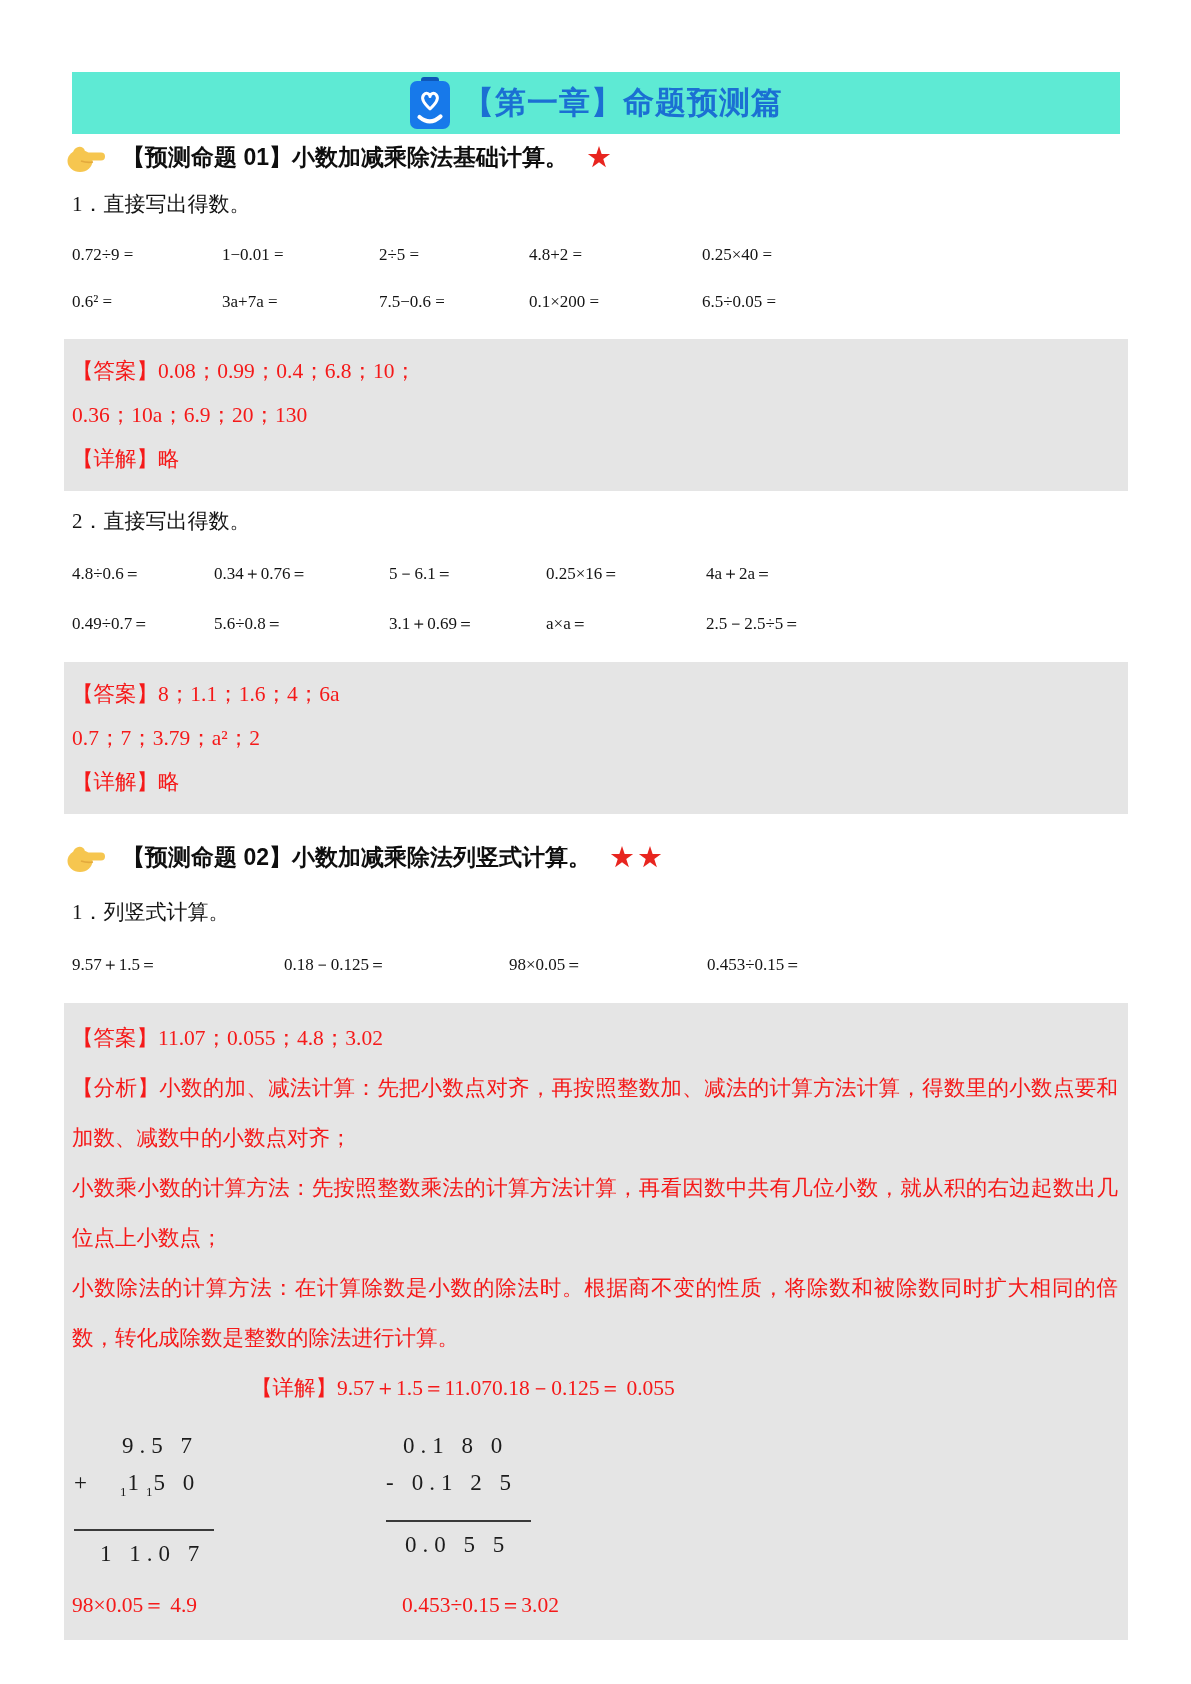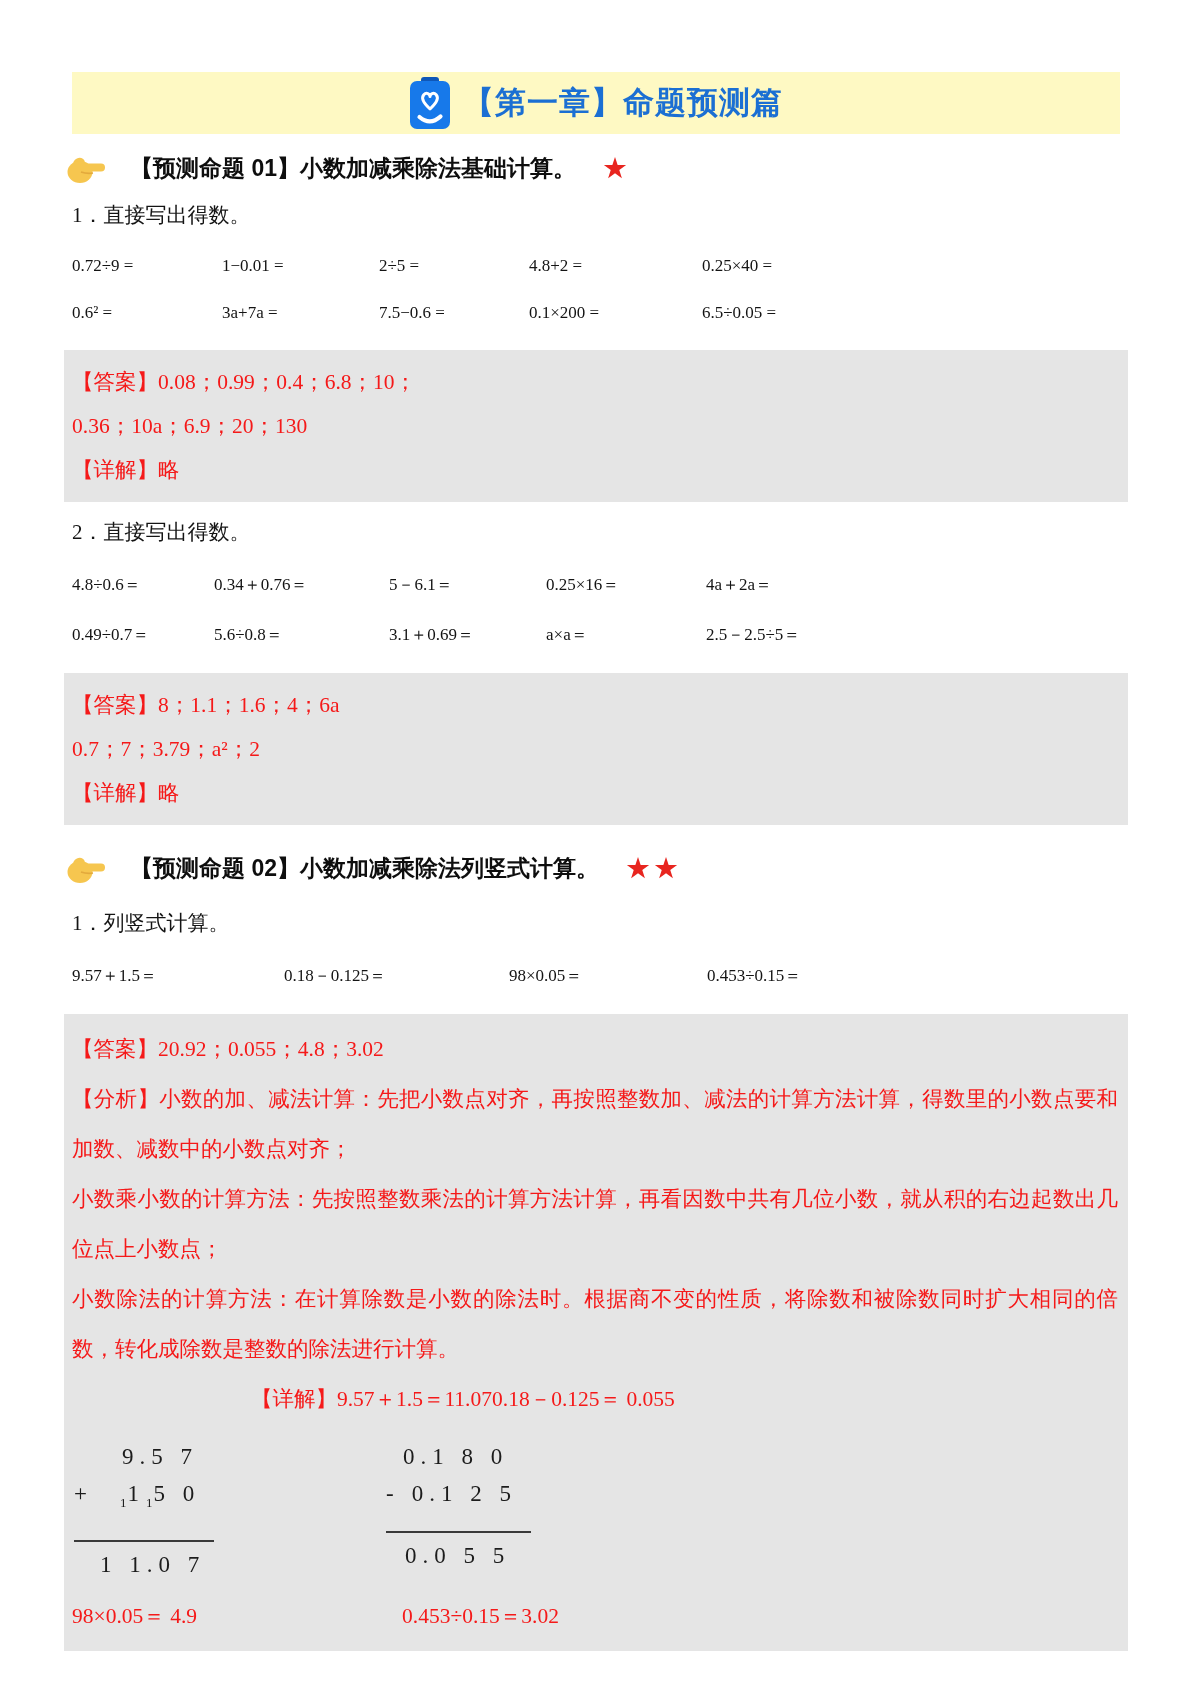--- a/index.html
+++ b/index.html
@@ -7,35 +7,35 @@
   body {
     width: 1191px; height: 1684px;
     font-family: "Liberation Serif", serif;
     color: #141414;
     position: relative;
     overflow: hidden;
   }
   .banner {
     margin: 72px 71px 0 72px;
     height: 62px;
-    background: #fef9c3;
+    background: #5eead4;
     display: flex; align-items: center; justify-content: center;
     gap: 12px;
   }
   .banner-title {
     font-family: "Liberation Sans", sans-serif;
     font-weight: bold;
     font-size: 31px;
     color: #1b6fd3;
     letter-spacing: 1px;
   }
   .content { padding: 0 71px 0 72px; }
   .section-heading {
-    display: flex; align-items: center; gap: 24px;
-    margin: 17px 0 4px -6px;
+    display: flex; align-items: center; gap: 16px;
+    margin: 6px 0 4px -6px;
   }
   .heading-text {
     font-family: "Liberation Sans", sans-serif;
     font-weight: bold;
     font-size: 23px;
     color: #0e0e0e;
   }
   .stars {
     color: #e8251f;
     font-size: 29px;
@@ -187,21 +187,21 @@
   <p class="q-title" style="margin-top:24px;">1．列竖式计算。</p>
 
   <div class="math-row row4">
     <span>9.57＋1.5＝</span>
     <span>0.18－0.125＝</span>
     <span>98×0.05＝</span>
     <span>0.453÷0.15＝</span>
   </div>
 
   <div class="answer-block big">
-    <p class="ans-line">【答案】20.92；0.055；4.8；3.02</p>
+    <p class="ans-line">【答案】11.07；0.055；4.8；3.02</p>
     <p class="ana">【分析】小数的加、减法计算：先把小数点对齐，再按照整数加、减法的计算方法计算，得数里的小数点要和加数、减数中的小数点对齐；</p>
     <p class="ana">小数乘小数的计算方法：先按照整数乘法的计算方法计算，再看因数中共有几位小数，就从积的右边起数出几位点上小数点；</p>
     <p class="ana">小数除法的计算方法：在计算除数是小数的除法时。根据商不变的性质，将除数和被除数同时扩大相同的倍数，转化成除数是整数的除法进行计算。</p>
 
     <div class="detail-line">
       <span class="detail-left"><span>【详解】</span><span>9.57＋1.5＝11.07</span></span>
       <span>0.18－0.125＝ 0.055</span>
     </div>
 
     <div class="vcalc">

